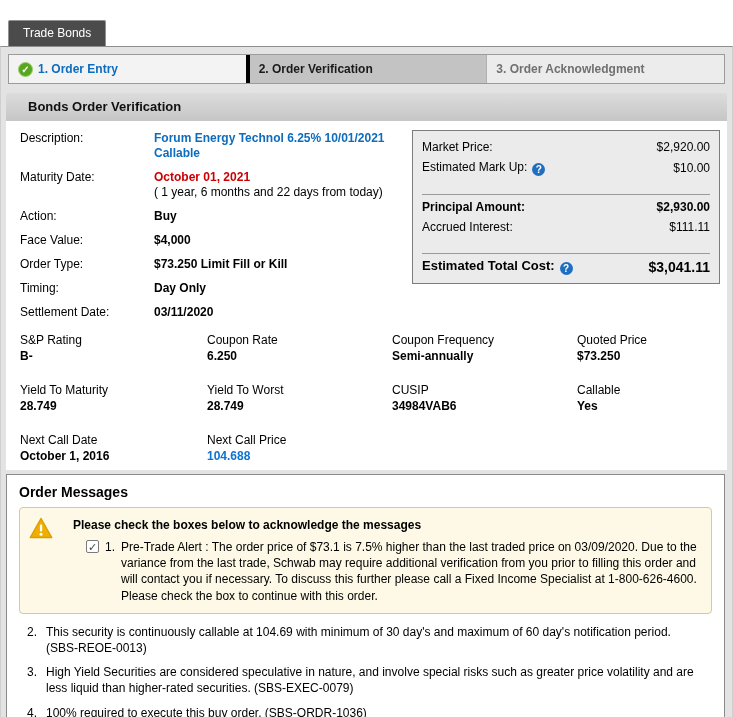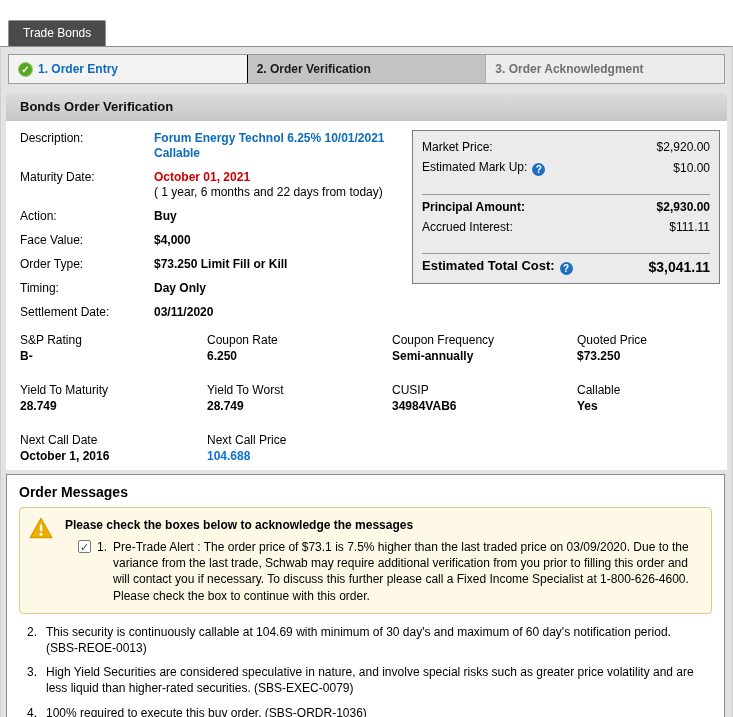--- a/index.html
+++ b/index.html
@@ -17,32 +17,32 @@
   .main{
     height:687px;box-sizing:border-box;background:#e3e3e3;
     border-top:1px solid #8e8e8e;border-bottom:2px solid #b5b5b5;
     border-left:1px solid #cfcfcf;border-right:1px solid #cfcfcf;
     padding:7px 4px 0;
   }
   
   .stepper{display:flex;border:1px solid #9b9b9b;height:28px;margin:0 3px 9px;background:#fff}
   .step{flex:1;display:flex;align-items:center;gap:5px;padding-left:9px;font-size:12px;font-weight:bold;box-sizing:border-box;white-space:nowrap}
   .step.s1{background:#f3f3f3;color:#0d6cbd}
-  .step.s2{background:#c3c3c3;color:#1a1a1a;border-left:1px solid #000000}
+  .step.s2{background:#c3c3c3;color:#1a1a1a;border-left:4px solid #000000}
   .step.s3{background:#ececec;color:#707070;border-left:1px solid #b0b0b0}
   .step-check{
     width:15px;height:15px;border-radius:50%;background:#58a51f;color:#fff;
     font-size:10px;line-height:14px;text-align:center;font-weight:bold;
     border:1px solid #9ccf6d;box-sizing:border-box;flex:0 0 auto;
   }
   
   .section-header{
     height:28px;line-height:28px;background:linear-gradient(#dcdcdc,#c6c6c6);
     border-radius:3px 3px 0 0;font-size:13px;font-weight:bold;color:#101010;
-    padding-left:14px;margin:0 1px;
+    padding-left:22px;margin:0 1px;
   }
   
   .content{background:#fff;margin:0 1px;padding:10px 0 6px;position:relative}
   .frow{display:flex;font-size:12px;margin:0 0 9px;line-height:15px}
   .flabel{width:148px;padding-left:14px;box-sizing:border-box;flex:0 0 auto}
   .fvalue{font-weight:bold;max-width:278px}
   .fvalue.blue{color:#0d6cbd}
   .mdate{color:#cc0000;font-weight:bold;font-size:12px;line-height:15px}
   .msub{font-weight:normal;font-size:12px;line-height:15px}
   
@@ -60,21 +60,21 @@
     font-size:10px;font-weight:bold;text-align:center;line-height:13px;margin-left:5px;vertical-align:-2px;
   }
   
   .attrgrid{display:grid;grid-template-columns:187px 185px 185px 1fr;padding:3px 2px 0 14px;font-size:12px;row-gap:18px}
   .alabel{line-height:16px}
   .avalue{font-weight:bold;line-height:16px}
   .avalue.link{color:#0e72d2}
   
   .msgpanel{background:#fff;border:1px solid #8a8a8a;margin:4px 3px 0 1px;padding:7px 12px 10px;box-sizing:border-box}
   .msgtitle{font-size:14px;font-weight:bold;margin:2px 0 7px}
-  .alertbox{background:#fdf9e6;border:1px solid #d8ca93;border-radius:4px;padding:8px 10px 9px 9px;display:flex;gap:12px}
+  .alertbox{background:#fdf9e6;border:1px solid #d8ca93;border-radius:4px;padding:8px 10px 9px 9px;display:flex;gap:20px}
   .alert-icon{flex:0 0 auto;margin-top:1px}
   .alertbody{flex:1}
   .alerthead{font-size:12px;font-weight:bold;margin:2px 0 7px}
   .ackrow{display:flex;gap:6px;margin-left:13px;font-size:12px;line-height:1.35}
   .checkbox{
     flex:0 0 auto;width:13px;height:13px;border:1px solid #7a7a7a;background:#fff;color:#444;
     font-size:11px;line-height:12px;text-align:center;margin-top:1px;border-radius:2px;box-sizing:border-box;cursor:pointer;
   }
   .acknum{flex:0 0 auto}
   .acktext{flex:1}

